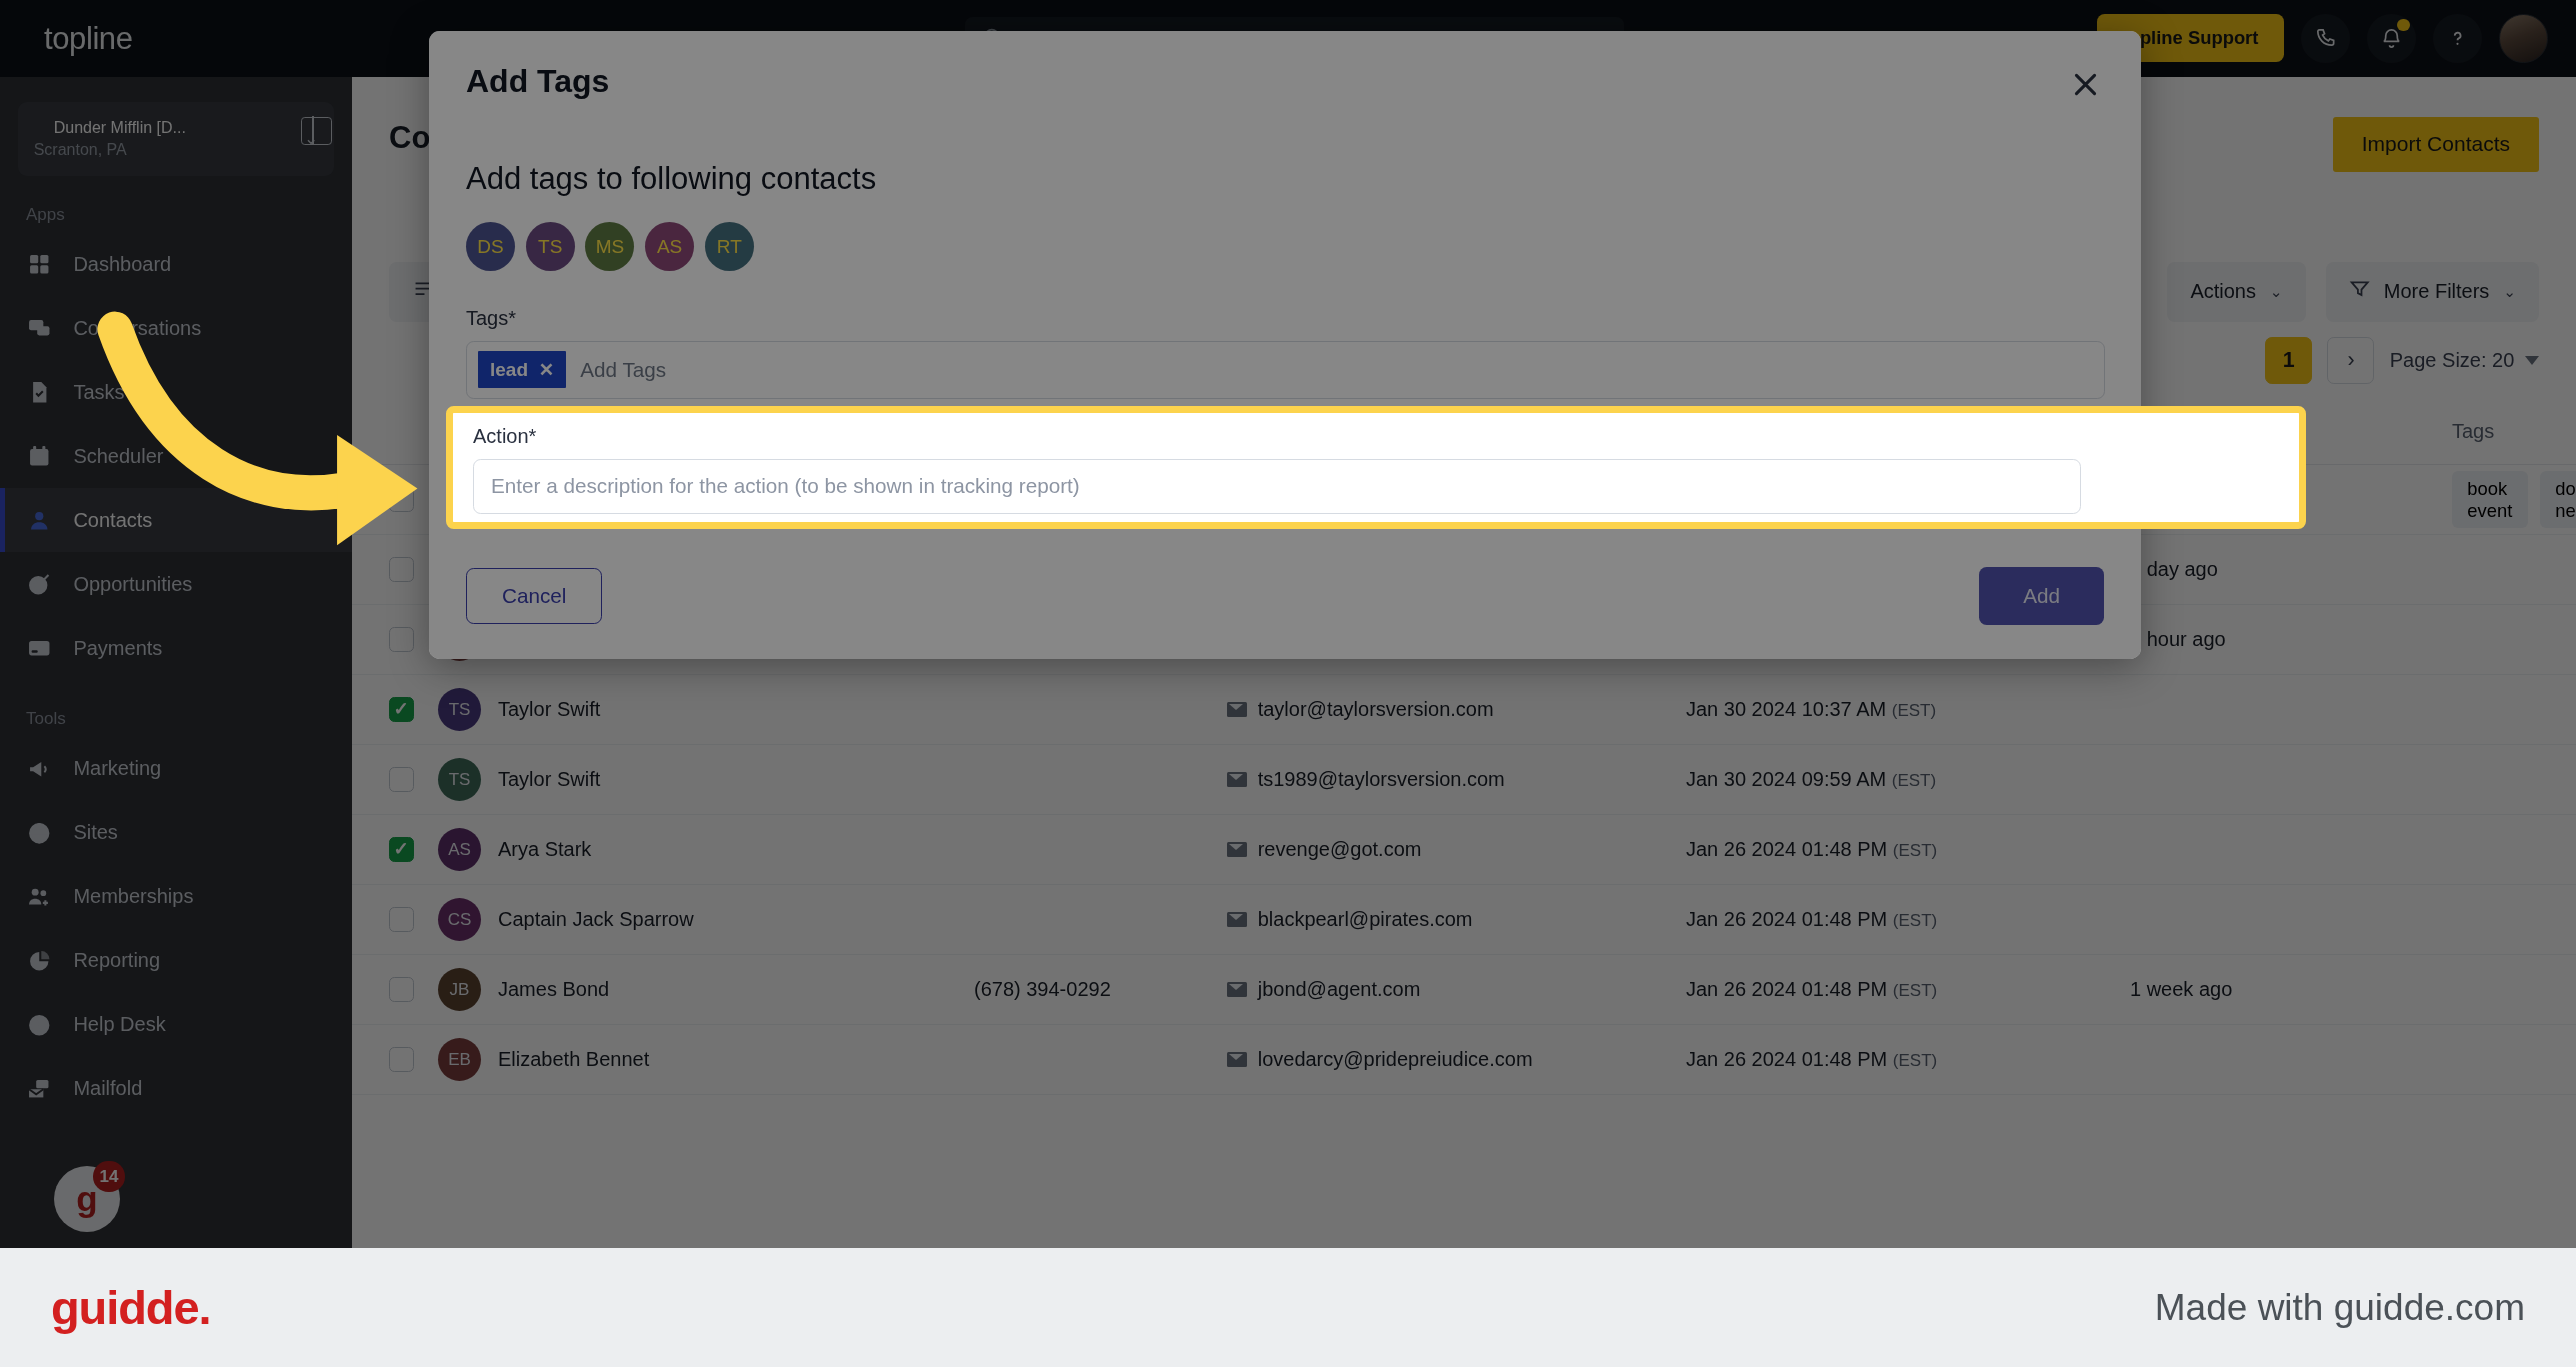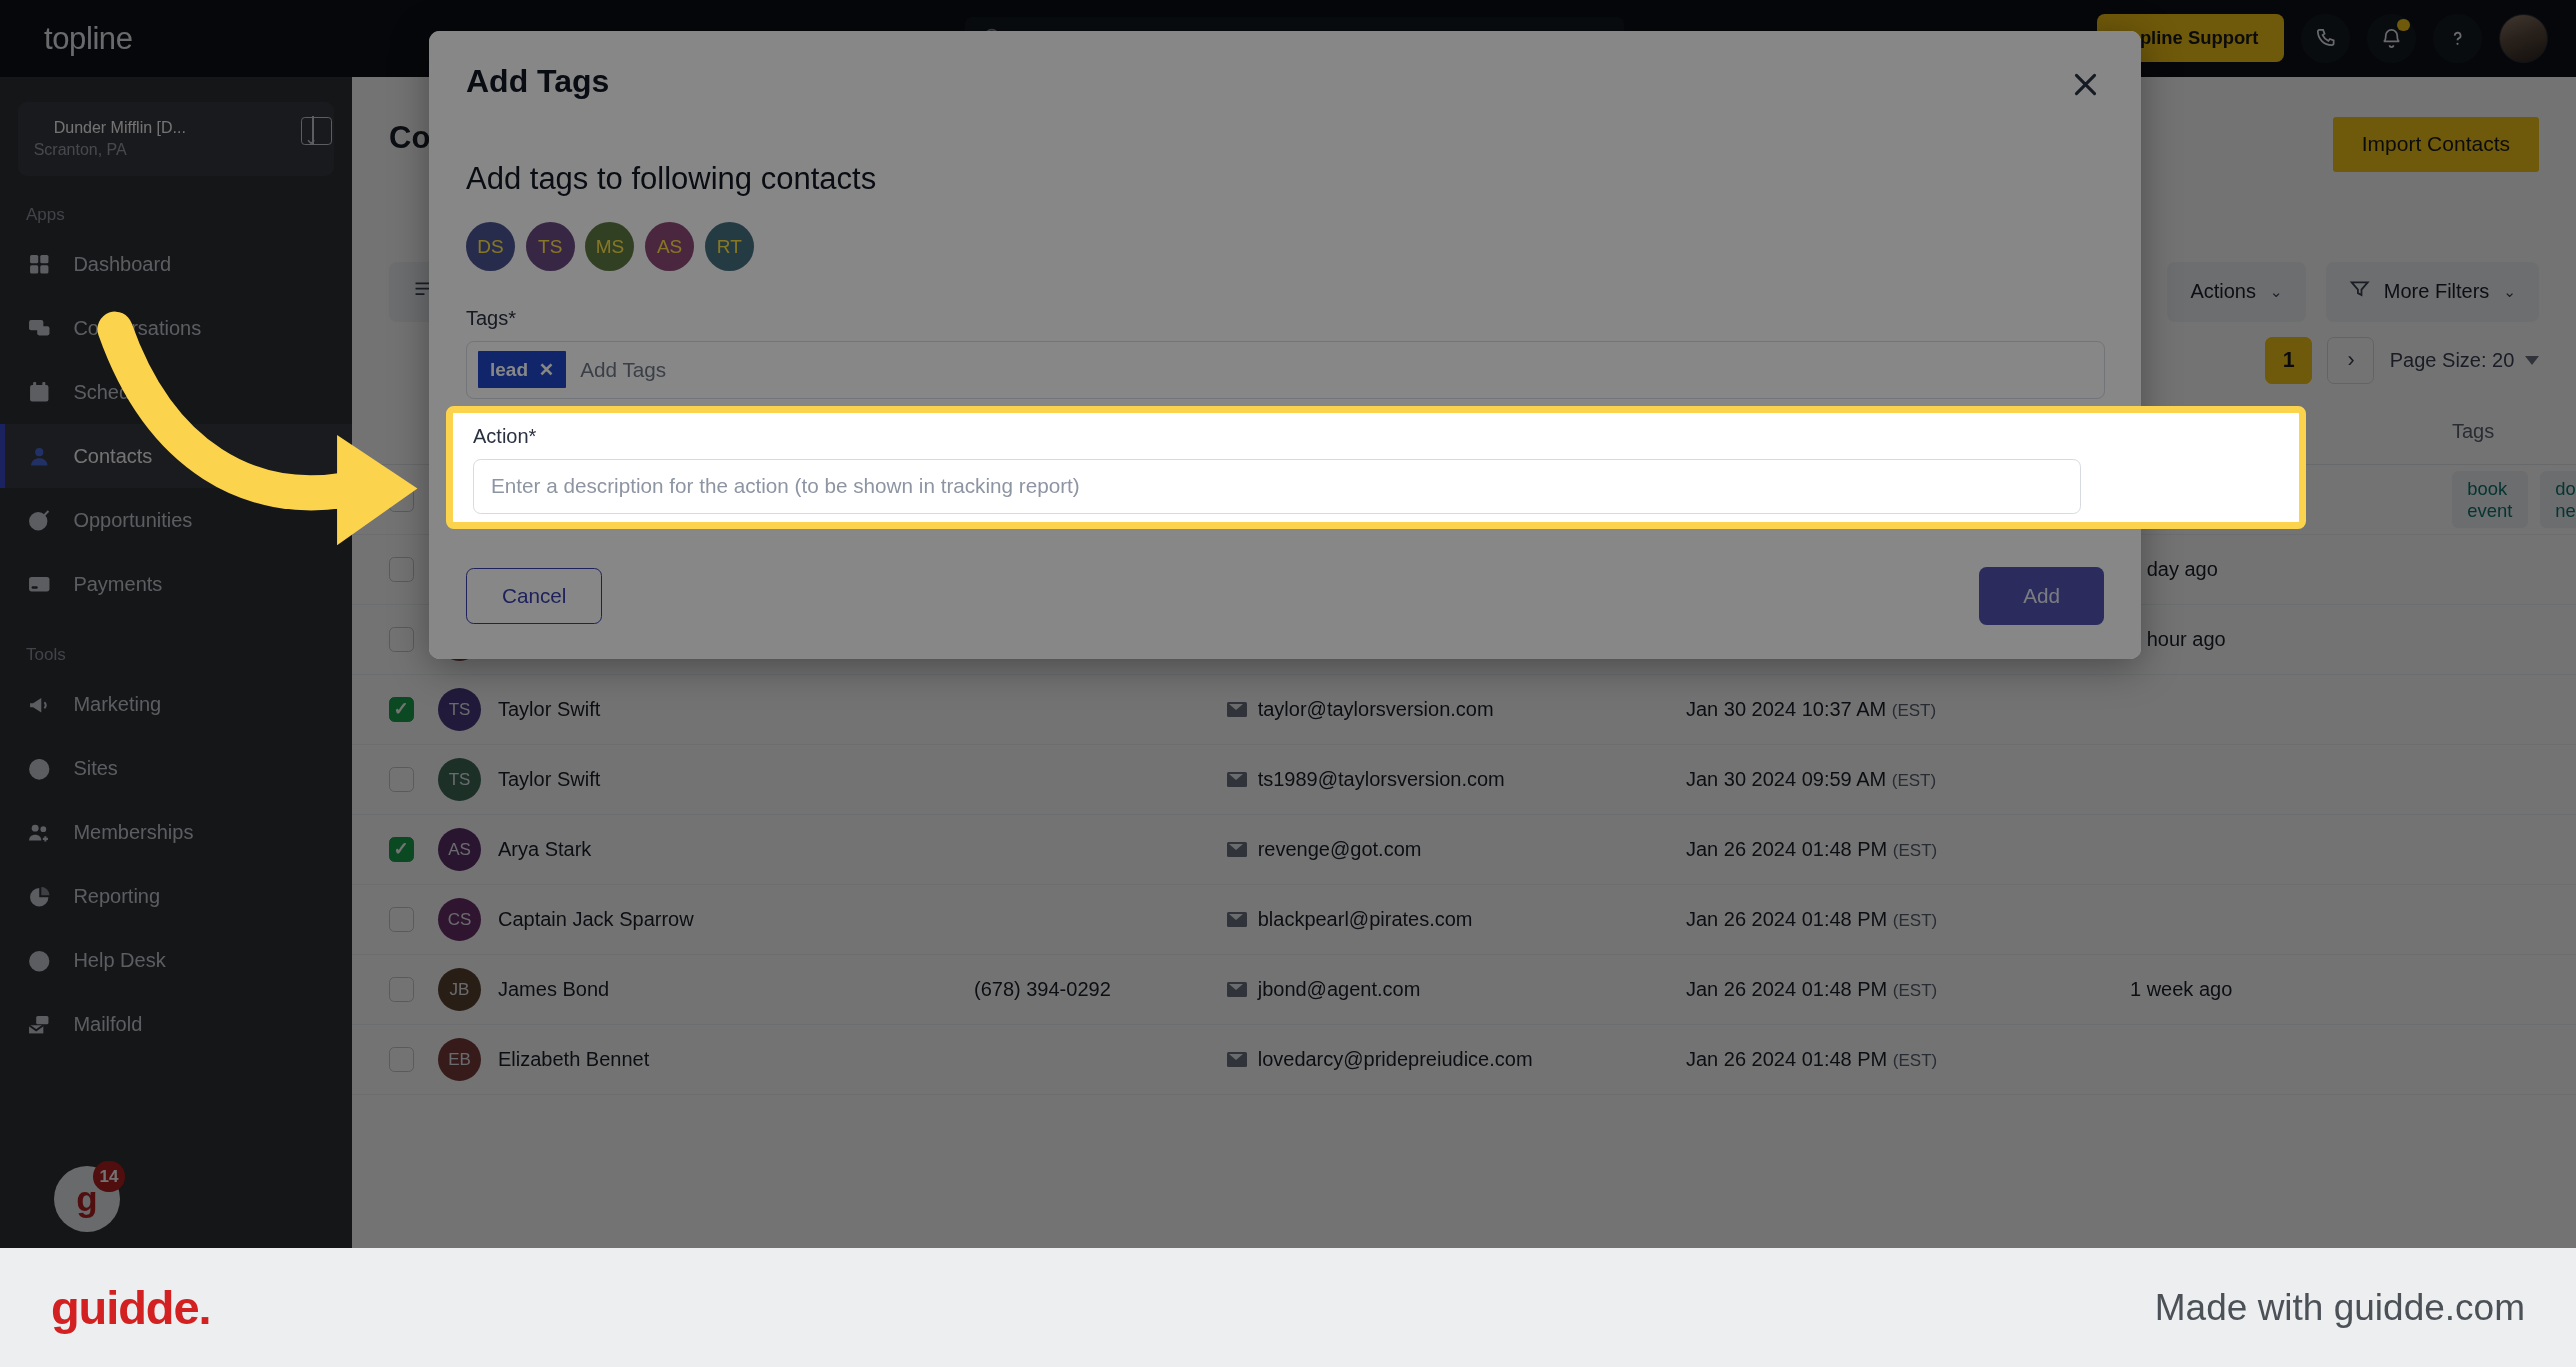--- a/index.html
+++ b/index.html
@@ -258,21 +258,21 @@
     position: relative; flex: none; border-radius: 1.5px;
   }
   .mail-ico::after {
     content: ""; position: absolute; left: 2.3px; top: 2.3px;
     border-left: 7.7px solid transparent;
     border-right: 7.7px solid transparent;
     border-top: 6.9px solid #eceff3;
   }
   .tz { font-size: 17px; color: #5a6372; }
   .tag-chip {
-    background: #eef1f6; color: #0f766e;
+    background: #eef1f6; color: #000000;
     border-radius: 6.1px; padding: 6.9px 15.3px;
     font-size: 18.4px;
   }
 
   
   #dim {
     position: absolute; left: 0; top: 0;
     width: 2576px; height: 1248px;
     background: rgba(0,0,0,0.55);
     z-index: 40;
@@ -481,20 +481,29 @@
     <div class="nav-item">
       <span class="nav-ico">
         <svg viewBox="0 0 24 24">
             <rect x="2" y="4" width="14" height="10" rx="2"></rect>
             <rect x="10" y="10" width="12" height="9" rx="2"></rect>
           </svg>
       </span>
       <span>Conversations</span>
     </div>
 
+    <div class="nav-item">
+      <span class="nav-ico">
+        <svg viewBox="0 0 24 24">
+            <path d="M6 2h8l5 5v15H6z"></path>
+            <path d="M9 13l2.2 2.4L15.5 11" stroke="#2f3136" stroke-width="2" fill="none"></path>
+          </svg>
+      </span>
+      <span>Tasks</span>
+    </div>
 
     <div class="nav-item">
       <span class="nav-ico">
         <svg viewBox="0 0 24 24">
             <rect x="3" y="5" width="18" height="16" rx="2"></rect>
             <rect x="6" y="2" width="3" height="5" rx="1"></rect>
             <rect x="15" y="2" width="3" height="5" rx="1"></rect>
           </svg>
       </span>
       <span>Scheduler</span>

